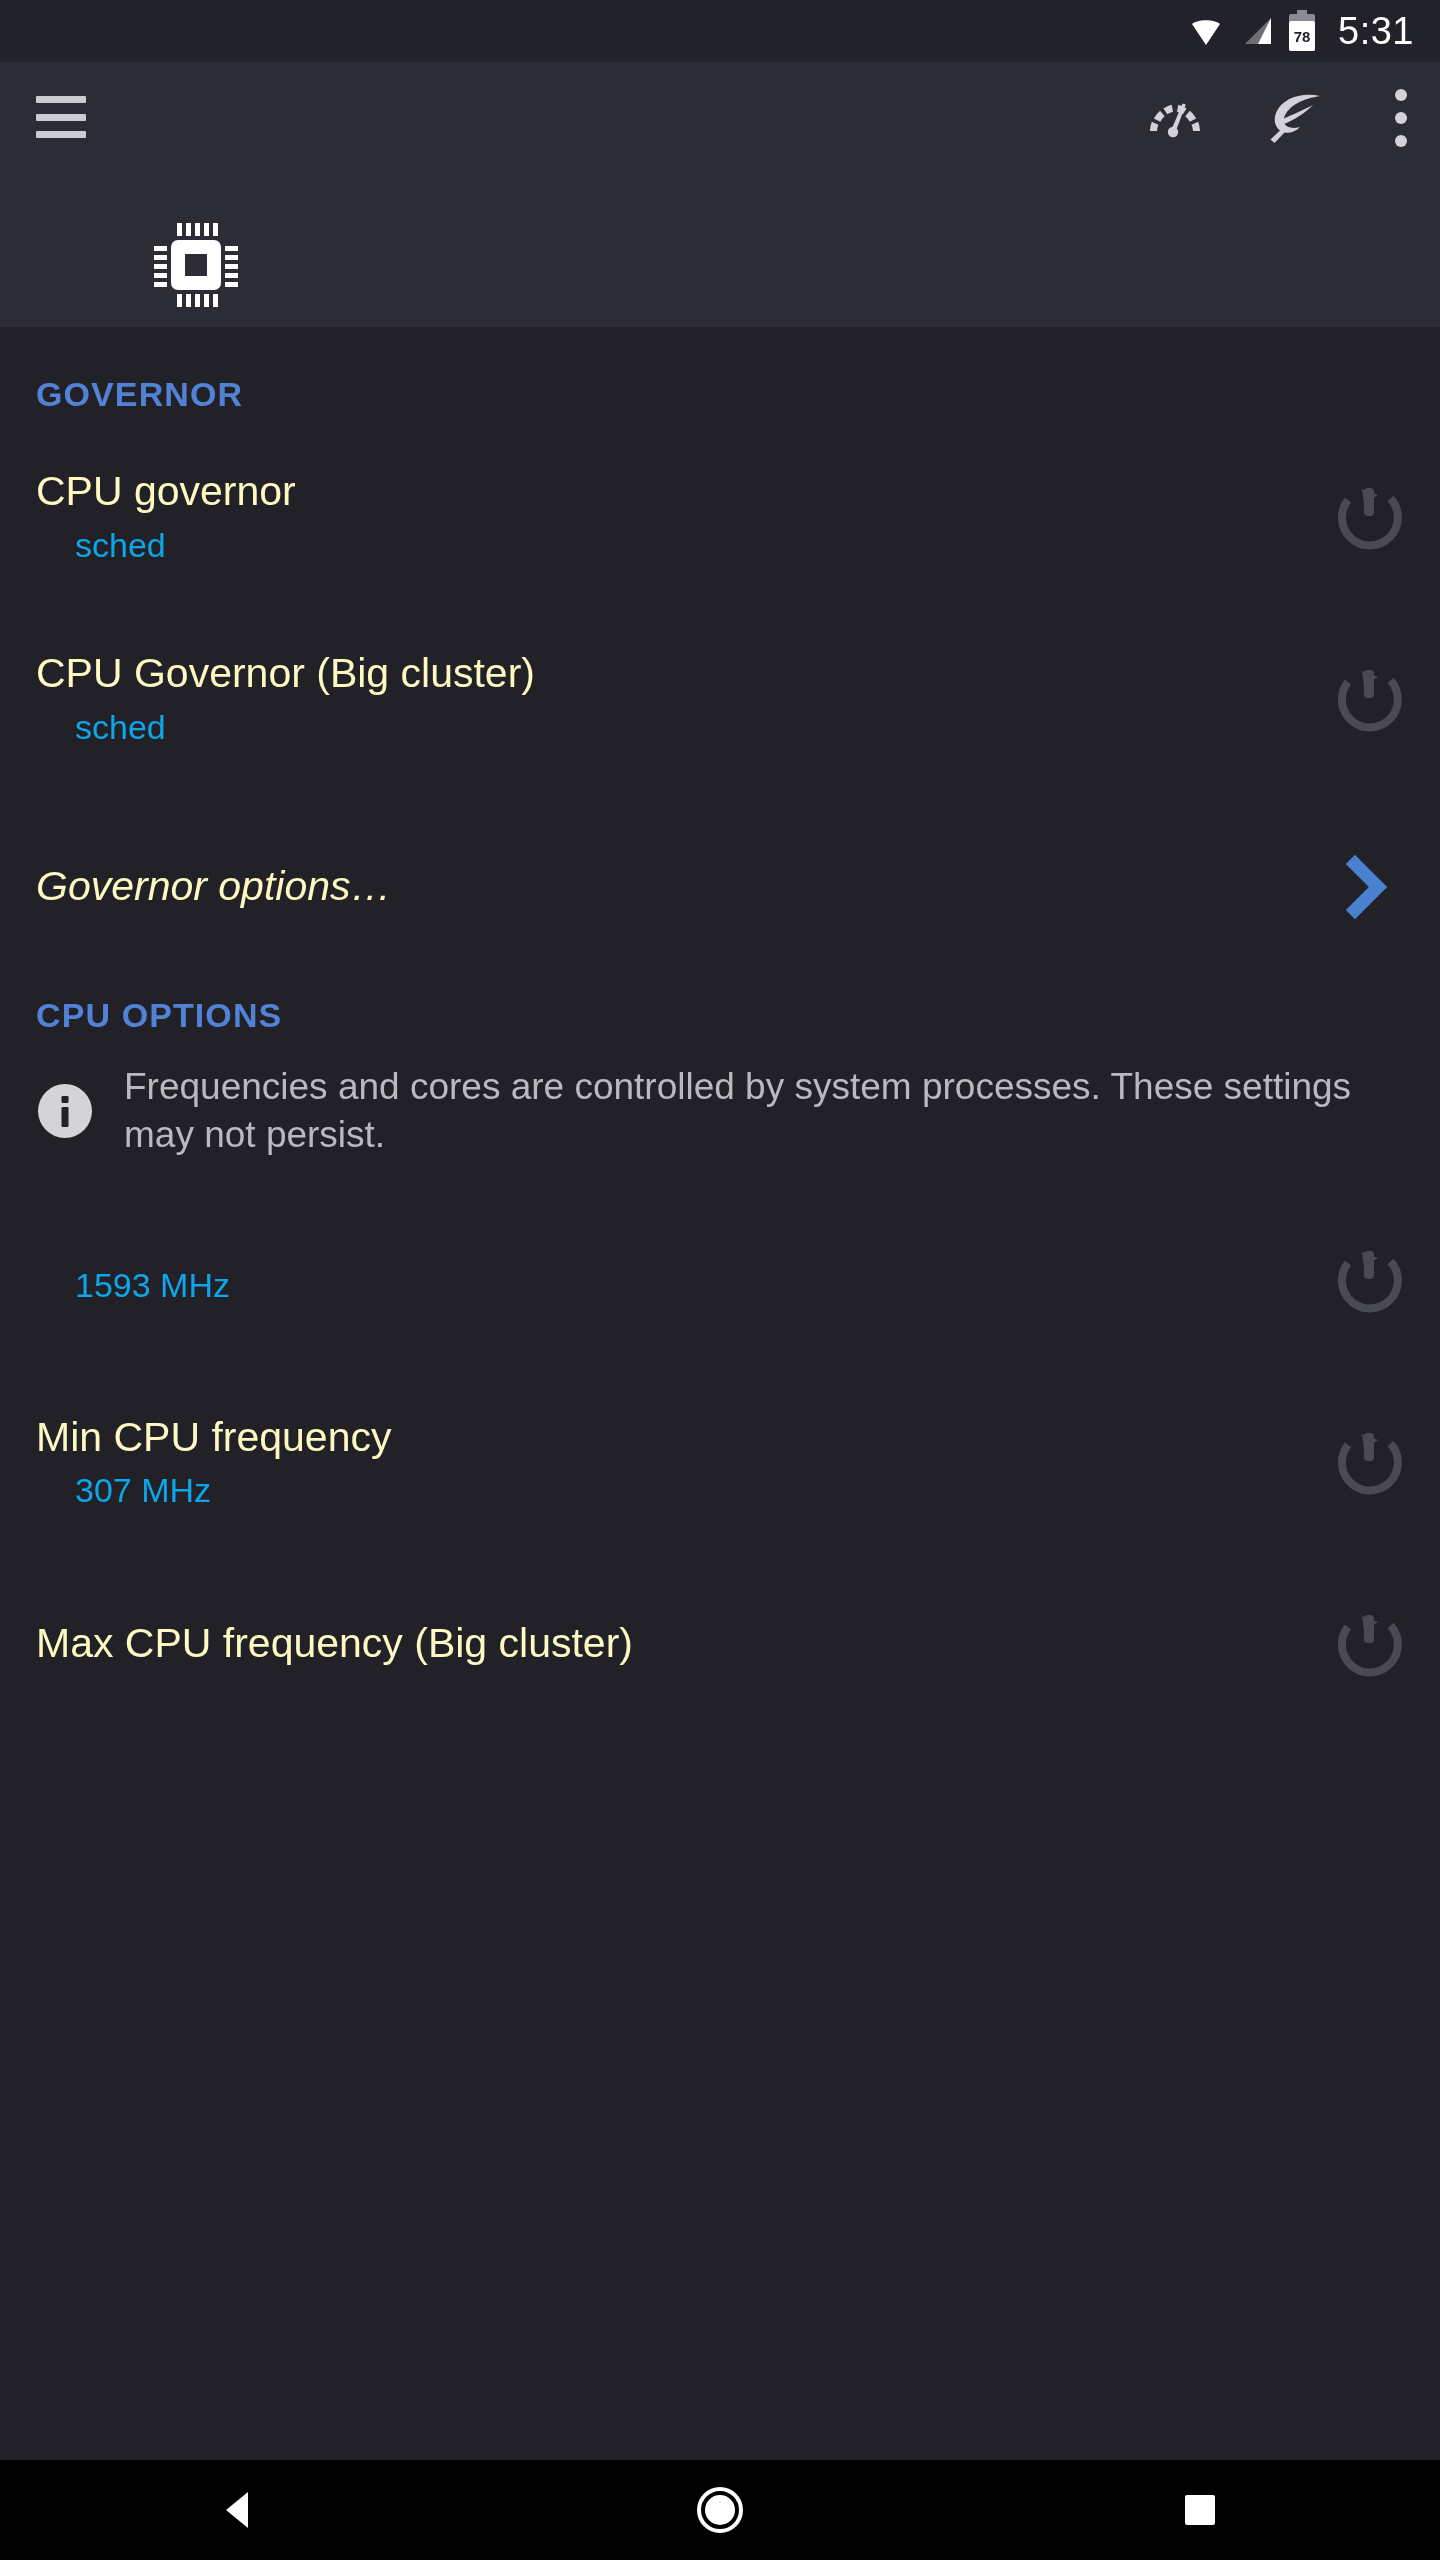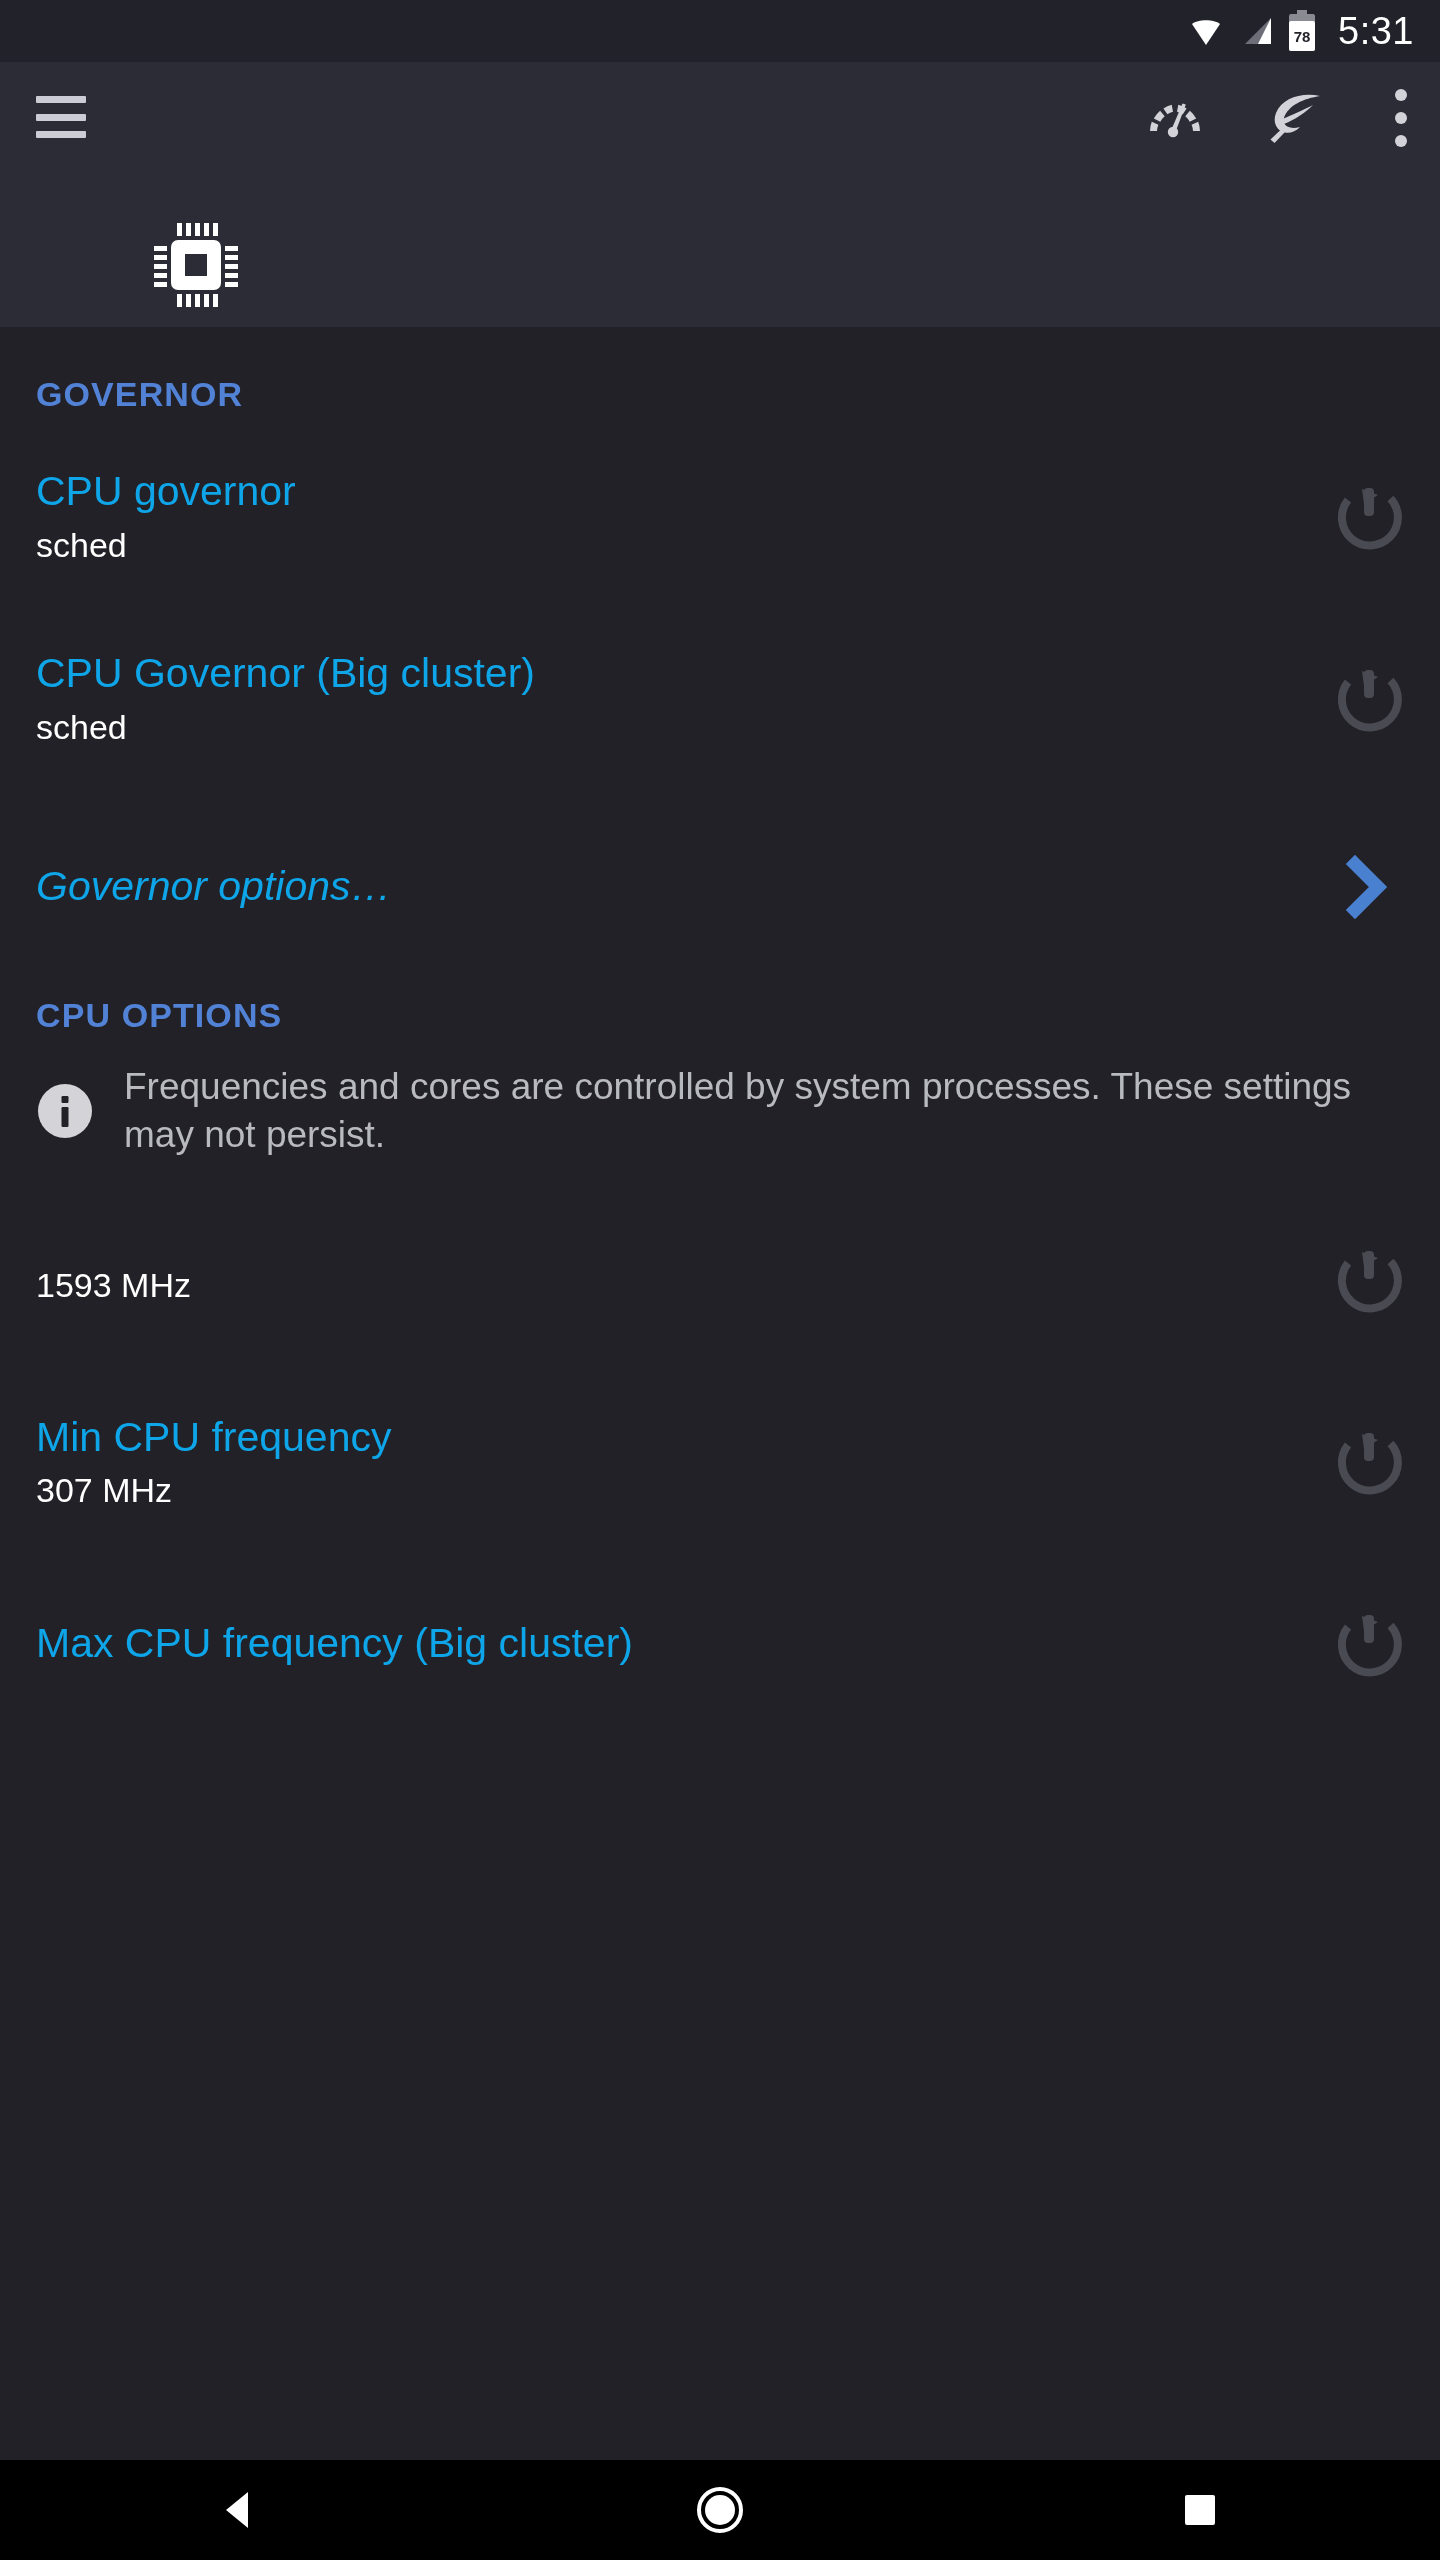--- a/index.html
+++ b/index.html
@@ -63,22 +63,22 @@
     padding-left:36px;
   }
   .gov-header{ padding-top:48px; }
   .cpuopt-header{ padding-top:44px; }
 
   .row{
     position:relative; min-height:150px;
     padding:0 120px 0 36px;
     display:flex; flex-direction:column; justify-content:center;
   }
-  .row-title{ color:#0ea5e9; font-size:41px; font-weight:400; line-height:1.12; }
-  .row-sub{ color:#ffffff; font-size:34px; font-weight:400; margin-top:12px; line-height:1.1; }
+  .row-title{ color:#fef9c3; font-size:41px; font-weight:400; line-height:1.12; }
+  .row-sub{ color:#0ea5e9; font-size:34px; font-weight:400; margin-top:12px; line-height:1.1;margin-left:39px; }
   .row-title.italic{ font-style:italic; }
 
   .row-action{
     position:absolute; right:32px; top:50%; transform:translateY(-50%);
     width:78px; height:78px; display:flex; align-items:center; justify-content:center;
     cursor:pointer;
   }
   .chev{ width:62px; height:78px; }
 
   

